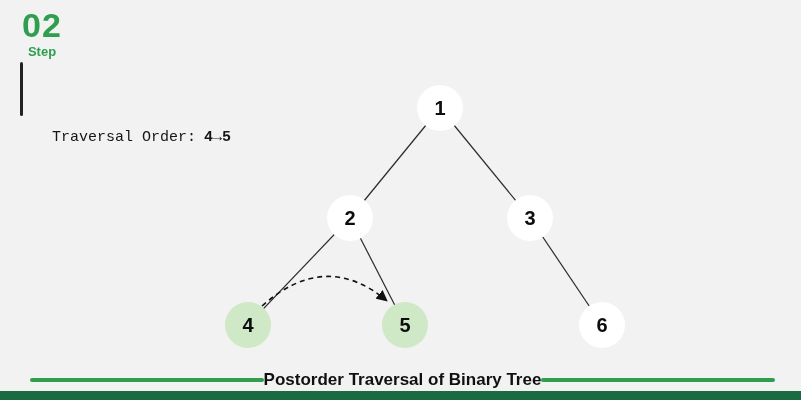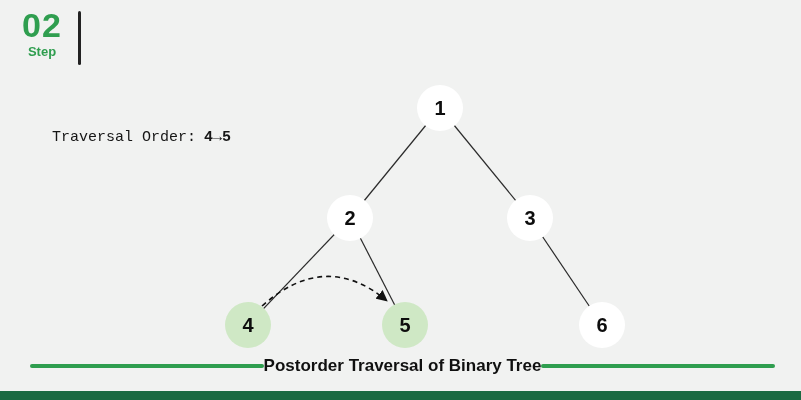--- a/index.html
+++ b/index.html
@@ -16,21 +16,21 @@
   }
   .stage{
     position:relative;
     width:801px;height:400px;
     background:#f1f2f1;
     overflow:hidden;
   }
   
   .header{
     position:absolute;top:8px;left:20px;right:16px;
-    display:flex;align-items:flex-start;
+    display:flex;align-items:flex-start;flex-direction:column;
   }
   .step{
     display:flex;flex-direction:column;align-items:center;
     margin-right:14px;min-width:44px;
   }
   .step-num{
     color:var(--accent);
     font-size:34px;font-weight:800;line-height:1.05;
     letter-spacing:1px;
   }
@@ -75,21 +75,21 @@
   }
   .node.visited{background:var(--visited_fill);}
   .pos1{left:417px;top:85px;}
   .pos2{left:327px;top:195px;}
   .pos3{left:507px;top:195px;}
   .pos4{left:225px;top:302px;}
   .pos5{left:382px;top:302px;}
   .pos6{left:579px;top:302px;}
   
   .footer{
-    position:absolute;left:30px;right:26px;bottom:24px;
+    position:absolute;left:30px;right:26px;bottom:10px;
     display:flex;align-items:center;gap:0;
   }
   .footer .line{
     flex:1;height:4px;border-radius:2px;
     background:var(--accent);
   }
   .ftitle{
     font-size:17px;font-weight:700;color:#101010;
     white-space:nowrap;
   }

